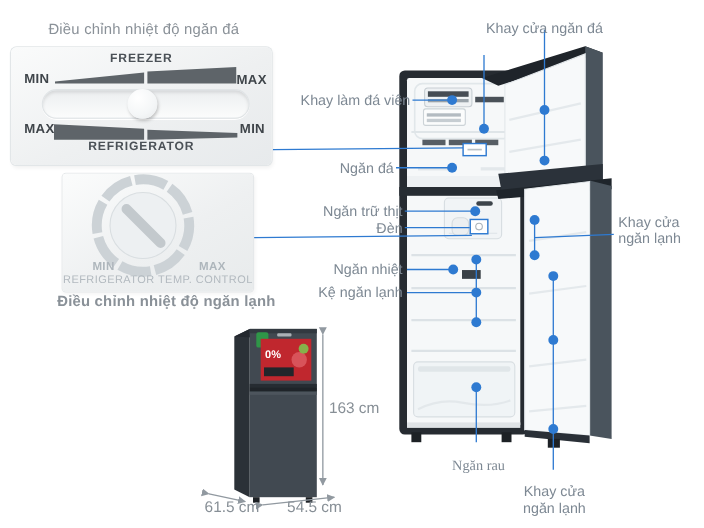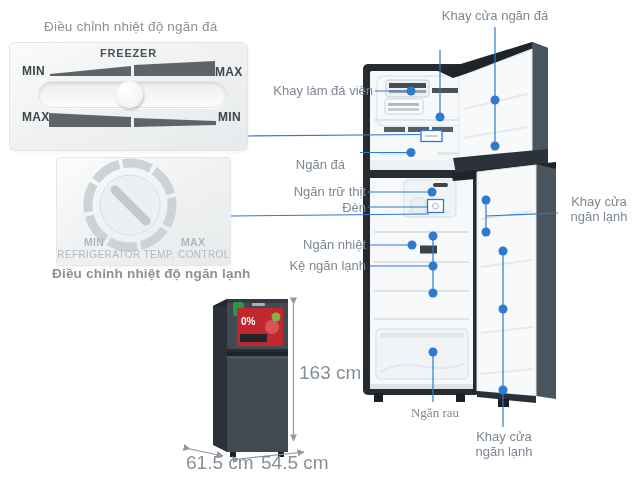--- a/index.html
+++ b/index.html
@@ -45,27 +45,27 @@
   }
   .dial-minmax{
     position:absolute;font-size:10.5px;color:#aeb6bc;font-weight:bold;letter-spacing:.3px;
   }
   .dial-caption{
     position:absolute;left:0;top:91px;width:100%;text-align:center;
     font-size:10px;color:#b2b9bf;font-weight:normal;letter-spacing:.4px;white-space:nowrap;
   }
   
   .callout{
-    position:absolute;font-size:13px;color:#7d8893;line-height:15px;white-space:nowrap;text-align:center;
+    position:absolute;font-size:13px;color:#7d8893;line-height:15px;white-space:nowrap;
   }
   .callout.wrap{white-space:normal;line-height:15px;}
-  .center{text-align:center;}
+  .center{text-align:center;margin-top:10px;}
   
   .dim{
-    position:absolute;font-size:19px;color:#878f96;white-space:nowrap;
+    position:absolute;font-size:14px;color:#878f96;white-space:nowrap;
   }
 </style>
 </head>
 <body>
 
 <div class="canvas">
 
   <svg class="abs" style="left:0;top:0;" width="640" height="480" viewBox="0 0 640 480">
     <defs>
       <marker id="arr" markerWidth="7" markerHeight="7" refX="5.5" refY="3" orient="auto">
@@ -228,38 +228,39 @@
       <polygon points="84,6 165,2 165,17 84,17" fill="#5e6469"></polygon>
     </svg>
     <div class="groove"></div>
     <div class="knob"></div>
     <div class="minmax" style="left:12px;top:67px;">MAX</div>
     <div class="minmax" style="left:208px;top:67px;">MIN</div>
     <svg class="abs" style="left:39px;top:69px;" width="167" height="16" viewBox="0 0 167 16">
       <polygon points="0,1 82,5 82,15 0,15" fill="#5e6469"></polygon>
       <polygon points="85,6 167,9 167,13 85,15" fill="#5e6469"></polygon>
     </svg>
+    <div class="slider-word" style="top:84px;">REFRIGERATOR</div>
   </div>
 
   <div class="dial-panel">
     <svg class="abs" style="left:0;top:0;" width="173" height="107" viewBox="0 0 173 107">
       <circle cx="73" cy="47" r="42" fill="none" stroke="#ccd2d6" stroke-width="9" stroke-dasharray="29 4" transform="rotate(-100 73 47)"></circle>
       <circle cx="73" cy="47" r="30" fill="#edf0f2" stroke="#d9dee1"></circle>
       <line x1="58" y1="32" x2="89" y2="63" stroke="#c3c9cd" stroke-width="9" stroke-linecap="round"></line>
     </svg>
     <div class="dial-minmax" style="left:27px;top:78px;">MIN</div>
     <div class="dial-minmax" style="left:124px;top:78px;">MAX</div>
     <div class="dial-caption">REFRIGERATOR TEMP. CONTROL</div>
   </div>
 
   <div class="panel-title" style="left:52px;top:266px;font-weight:bold;">Điều chỉnh nhiệt độ ngăn lạnh</div>
 
   <div class="callout center" style="left:430px;top:8px;width:130px;">Khay cửa ngăn đá</div>
   <div class="callout" style="right:267px;top:83px;">Khay làm đá viên</div>
-  <div class="callout" style="right:295px;top:145px;margin-top:12px;">Ngăn đá</div>
+  <div class="callout" style="right:282px;top:145px;">Ngăn đá</div>
   <div class="callout" style="right:274px;top:184px;">Ngăn trữ thịt</div>
   <div class="callout" style="right:274px;top:200px;">Đèn</div>
   <div class="callout" style="right:274px;top:237px;">Ngăn nhiệt</div>
   <div class="callout" style="right:274px;top:258px;">Kệ ngăn lạnh</div>
   <div class="callout wrap" style="left:562px;top:194px;width:74px;">Khay cửa ngăn lạnh</div>
   <div class="callout center" style="left:393px;top:405px;width:84px;font-family:Liberation Serif, serif;">Ngăn rau</div>
   <div class="callout wrap center" style="left:464px;top:429px;width:80px;">Khay cửa ngăn lạnh</div>
 
   <div class="dim" style="left:299px;top:362px;">163 cm</div>
   <div class="dim" style="left:186px;top:452px;">61.5 cm</div>

